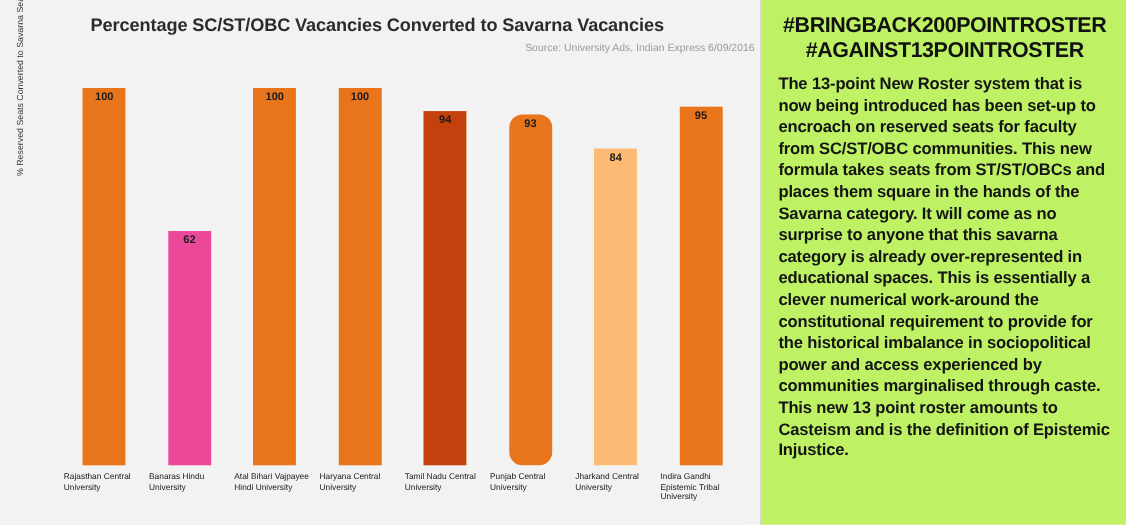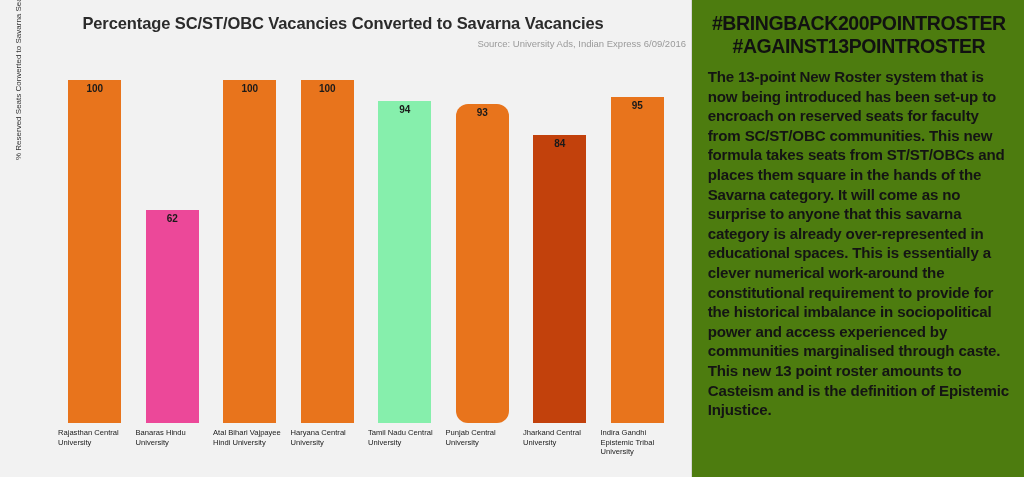--- a/index.html
+++ b/index.html
@@ -82,21 +82,20 @@
     display: flex;
     flex-direction: column;
     justify-content: flex-end;
     align-items: center;
     flex: 1 1 0;
   }
   .bar {
     width: 39px;
     background: #e8741c;
     position: relative;
-    padding-left: 14px;
   }
   .bar-value {
     position: absolute;
     top: 3px;
     left: 0;
     width: 100%;
     text-align: center;
     font-size: 10px;
     font-weight: bold;
     color: #1a1a1a;
@@ -114,21 +113,21 @@
     font-size: 7.6px;
     line-height: 9.5px;
     color: #1a1a1a;
     padding: 0 2px;
     box-sizing: border-box;
   }
   
   .text-panel {
     width: 338px;
     height: 477px;
-    background: #4d7c0f;
+    background: #bef264;
     box-sizing: border-box;
     padding: 12px 14px 10px 16px;
     border-left: 1px solid #d8d8d6;
   }
   .hashtag {
     font-size: 19.5px;
     font-weight: bold;
     color: #111;
     letter-spacing: -0.4px;
     line-height: 23px;
@@ -169,31 +168,31 @@
             <div class="bar" style="height: 342.991px; background: rgb(232, 116, 28);">
               <div class="bar-value">100</div>
             </div>
           </div>
           <div class="bar-slot">
             <div class="bar" style="height: 342.991px; background: rgb(232, 116, 28);">
               <div class="bar-value">100</div>
             </div>
           </div>
           <div class="bar-slot">
-            <div class="bar" style="height: 322.411px; background: #86efac;">
+            <div class="bar" style="height: 322.411px; background: #c2410c;">
               <div class="bar-value">94</div>
             </div>
           </div>
           <div class="bar-slot">
             <div class="bar" style="height: 318.981px; background: rgb(232, 116, 28); border-radius: 12px;">
               <div class="bar-value">93</div>
             </div>
           </div>
           <div class="bar-slot">
-            <div class="bar" style="height: 288.112px; background: #c2410c;">
+            <div class="bar" style="height: 288.112px; background: #fdba74;">
               <div class="bar-value">84</div>
             </div>
           </div>
           <div class="bar-slot">
             <div class="bar" style="height: 325.841px; background: rgb(232, 116, 28);">
               <div class="bar-value">95</div>
             </div>
           </div>
         </div>
     </div>

